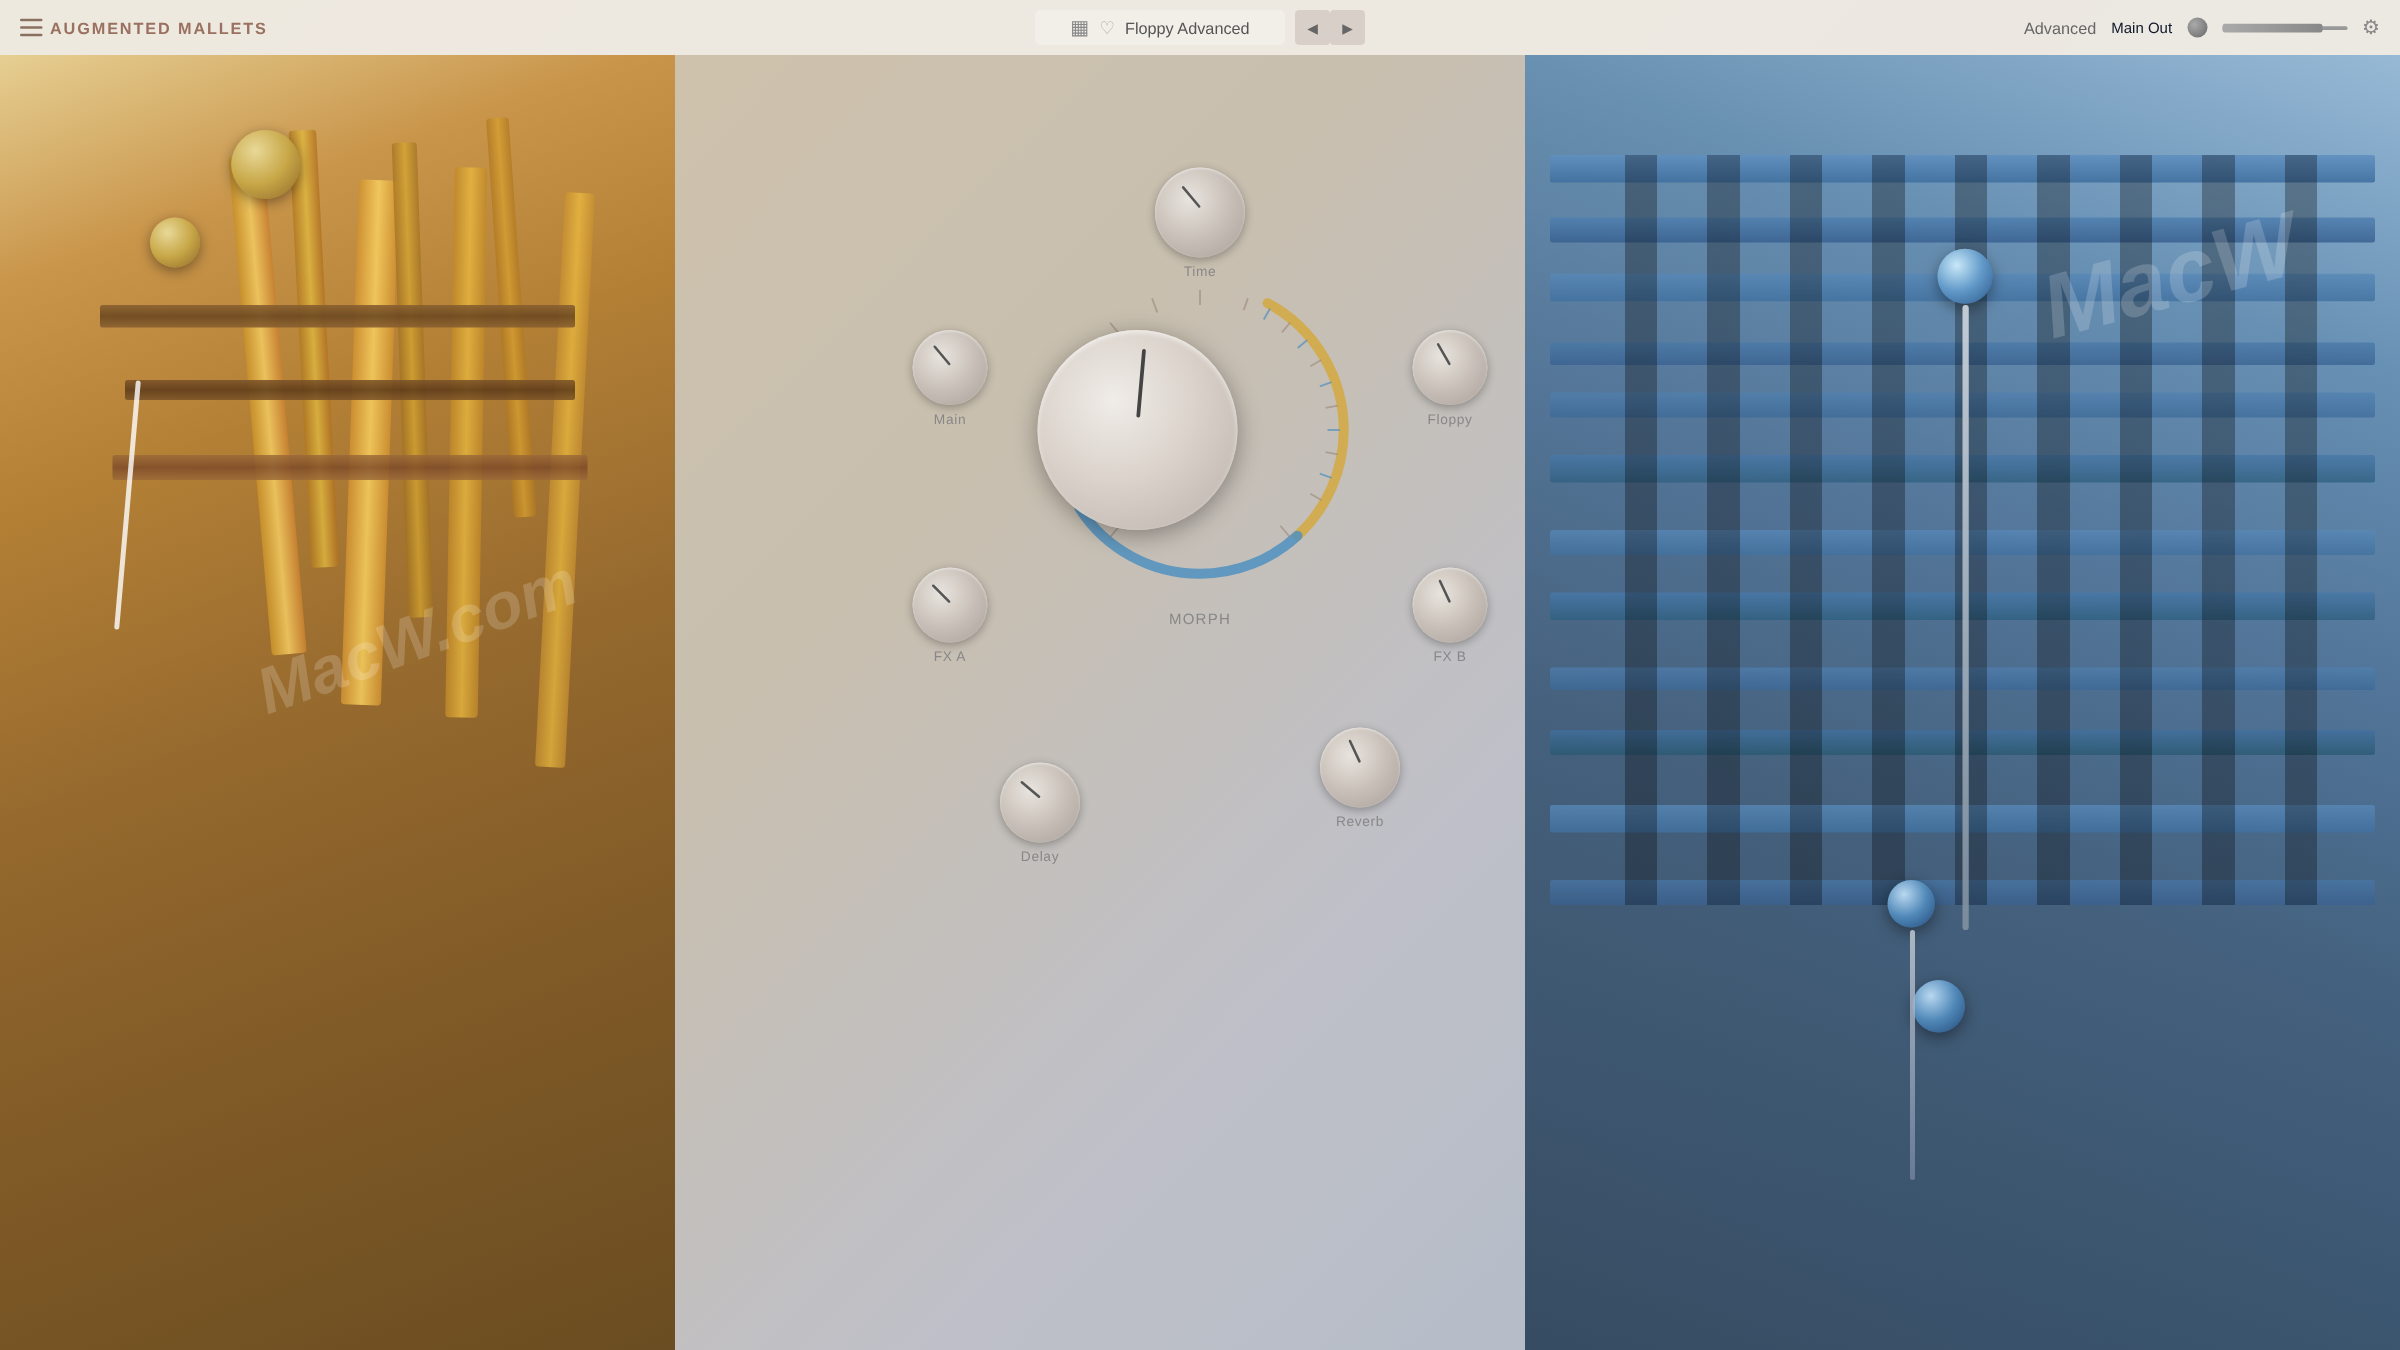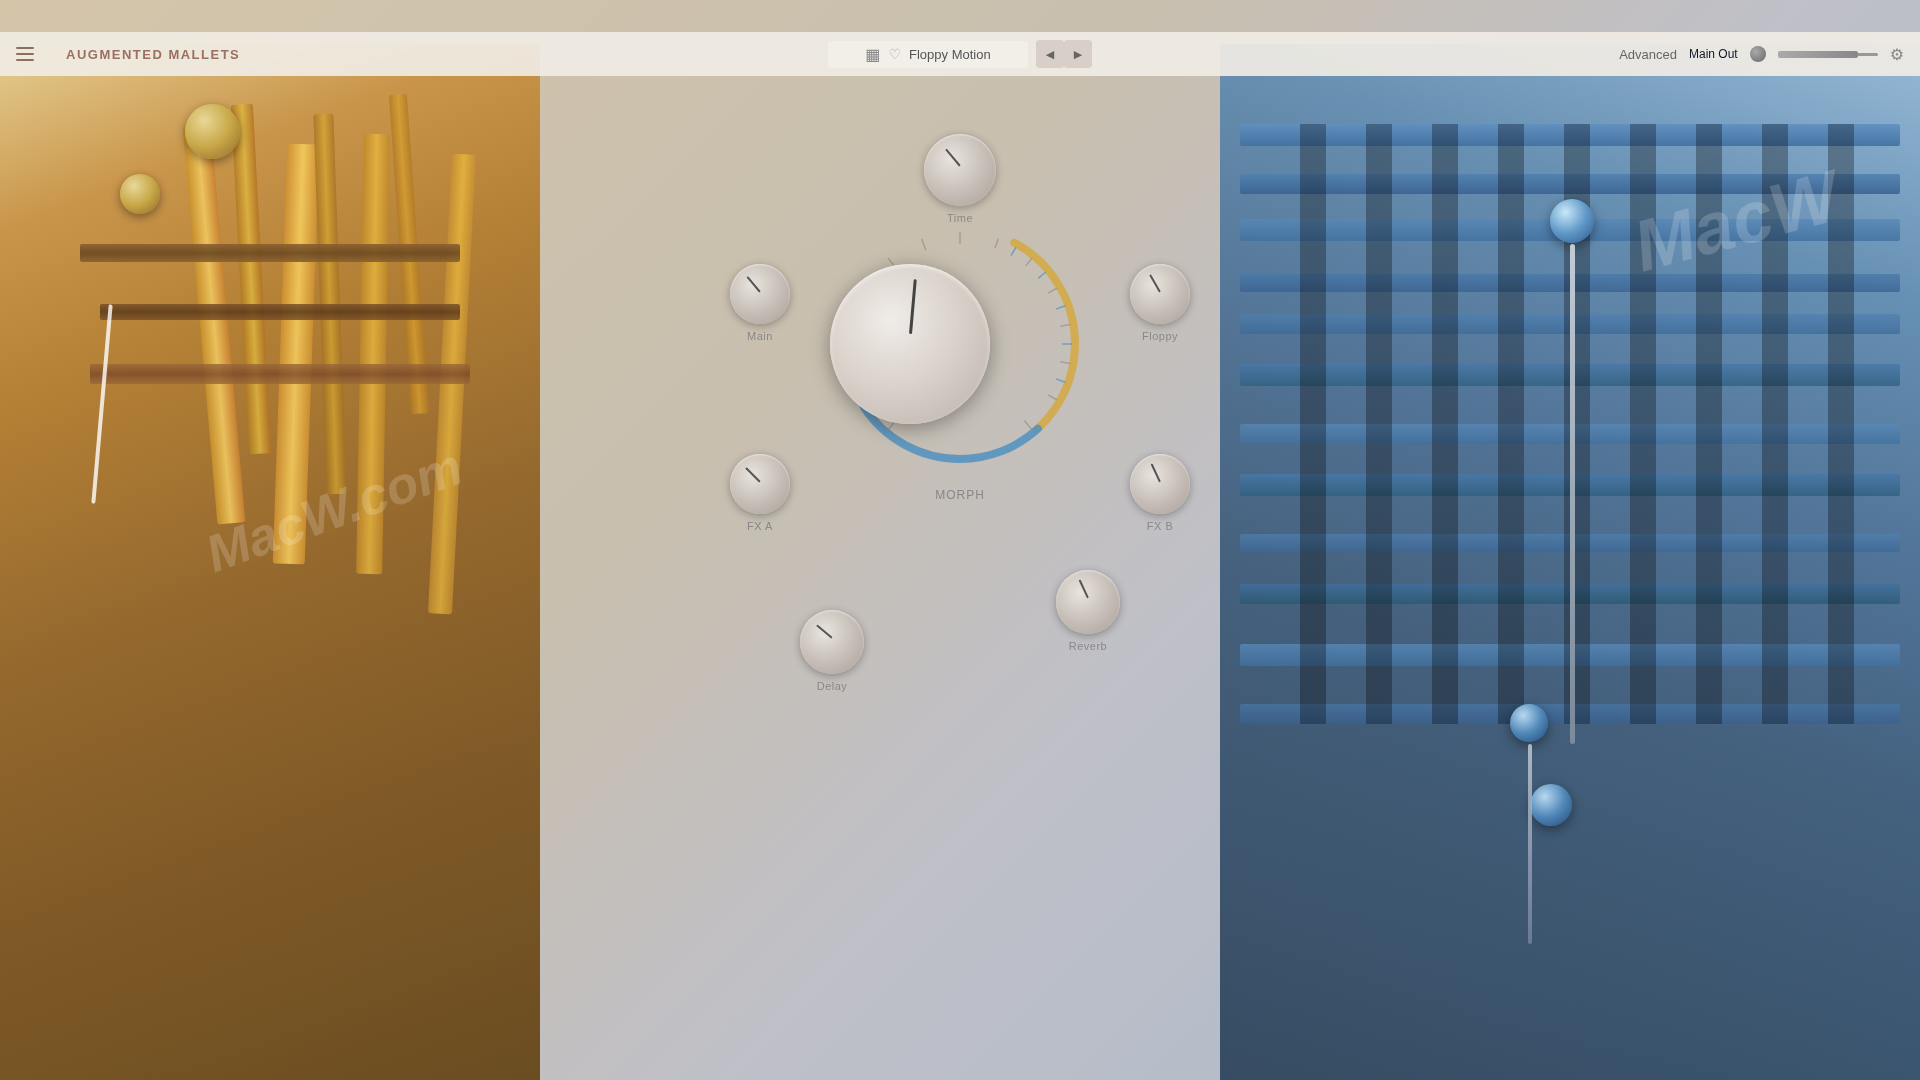--- a/index.html
+++ b/index.html
@@ -25,22 +25,21 @@
       position: absolute;
       top: 0;
       left: 0;
       right: 0;
       height: 44px;
       background: rgba(240, 235, 228, 0.92);
       display: flex;
       align-items: center;
       padding: 0 16px;
       z-index: 100;
-      gap: 30px;
-      margin-top: 32px;
+      gap: 4px;
     }
 
     .header-menu-icon {
       width: 20px;
       height: 20px;
       cursor: pointer;
       display: flex;
       flex-direction: column;
       justify-content: center;
       gap: 4px;
@@ -450,21 +449,21 @@
     <div class="menu-line"></div>
     <div class="menu-line"></div>
   </div>
 
   <span class="header-title">AUGMENTED MALLETS</span>
 
   <div class="header-center">
     <div class="preset-name-bar">
       <span class="library-icon">▦</span>
       <span class="heart-icon">♡</span>
-      <span class="preset-name">Floppy Motion</span>
+      <span class="preset-name">Floppy Advanced</span>
     </div>
     <div class="preset-nav-btn-group">
       <button class="preset-nav-btn">◀</button>
       <button class="preset-nav-btn">▶</button>
     </div>
   </div>
 
   <div class="header-right">
     <button class="advanced-btn">Advanced</button>
     <span class="main-out-label">Main Out</span>
@@ -541,19 +540,19 @@
     <div class="knob-pos knob-container" style="top:320px;right:30px;">
       <div class="knob knob-md knob-fxb"></div>
       <span class="knob-label">FX B</span>
     </div>
 
     <div class="knob-pos knob-container" style="top:476px;left:100px;">
       <div class="knob knob-md knob-delay" style="width:64px;height:64px;"></div>
       <span class="knob-label">Delay</span>
     </div>
 
-    <div class="knob-pos knob-container" style="top:436px;right:100px;">
+    <div class="knob-pos knob-container" style="top:448px;right:100px;">
       <div class="knob knob-md knob-reverb" style="width:64px;height:64px;"></div>
       <span class="knob-label">Reverb</span>
     </div>
 
   </div>
 </div>
 
 </body></html>

